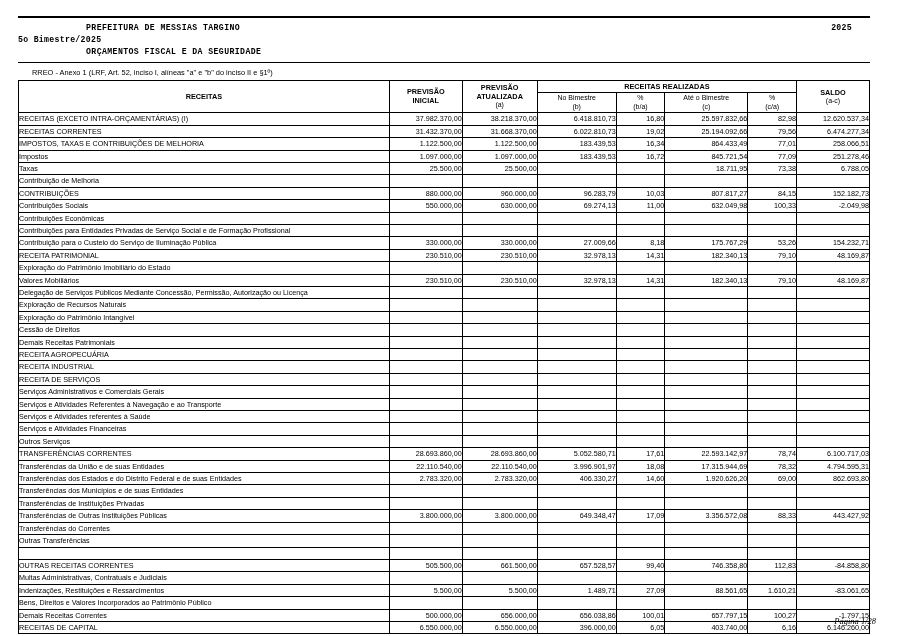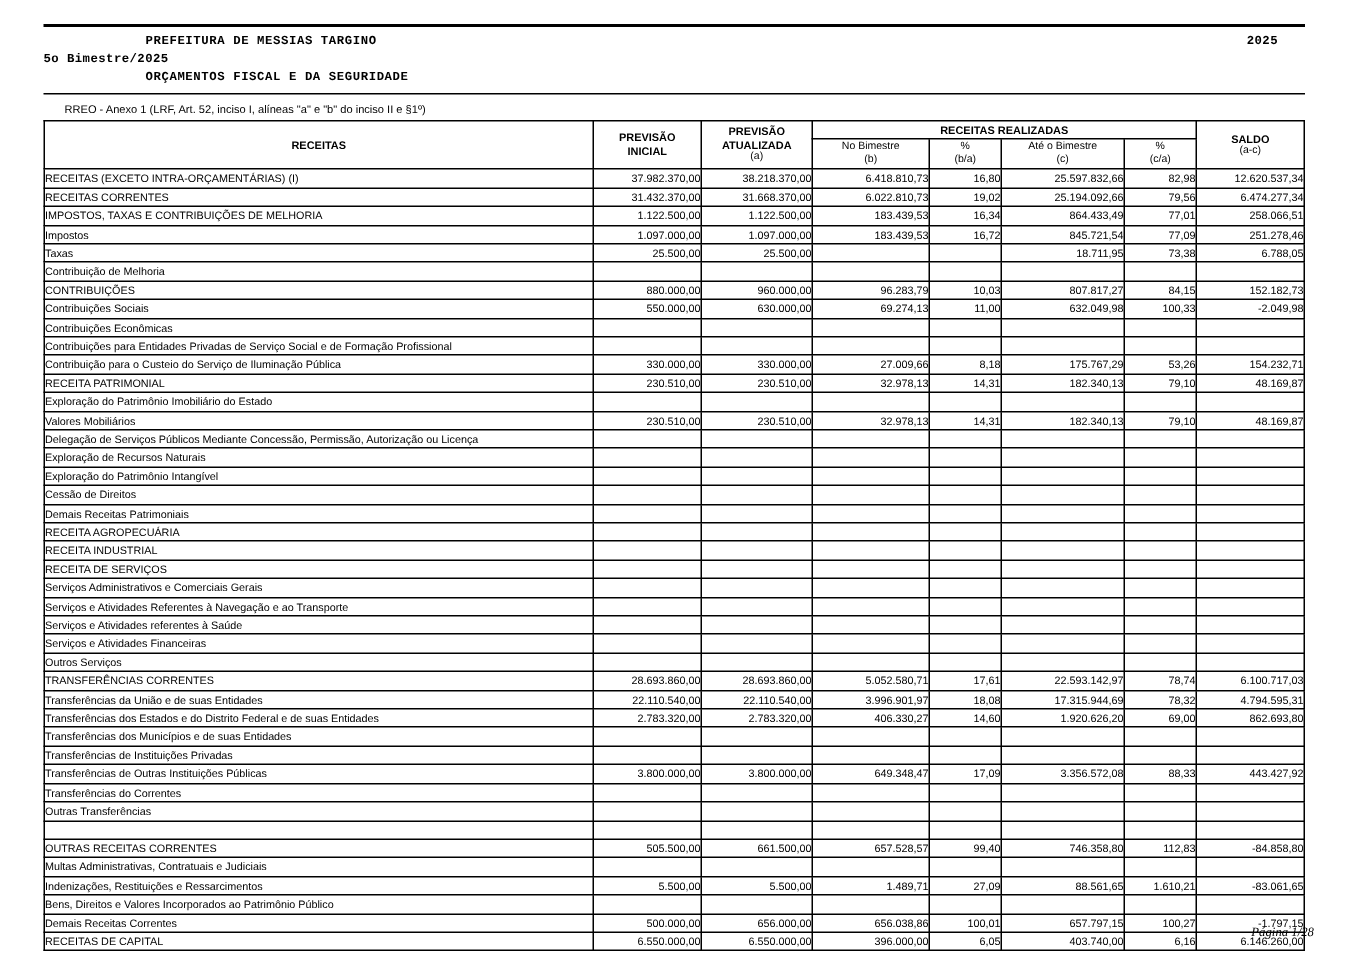--- a/index.html
+++ b/index.html
@@ -13,21 +13,21 @@
     font-family: "Liberation Sans", sans-serif;
     color: #000000;
     position: relative;
     overflow: hidden;
   }
   .page {
     position: relative;
     width: 900px;
     height: 636px;
     box-sizing: border-box;
-    padding: 16px 30px 0 29px;
+    padding: 16px 30px 0 18px;
   }
   
   .header {
     border-top: 2px solid #000;
     border-bottom: 1.5px solid #000;
     padding: 4px 0 4px 0;
     display: block;
   }
   .hdr-row {
     display: flex;

